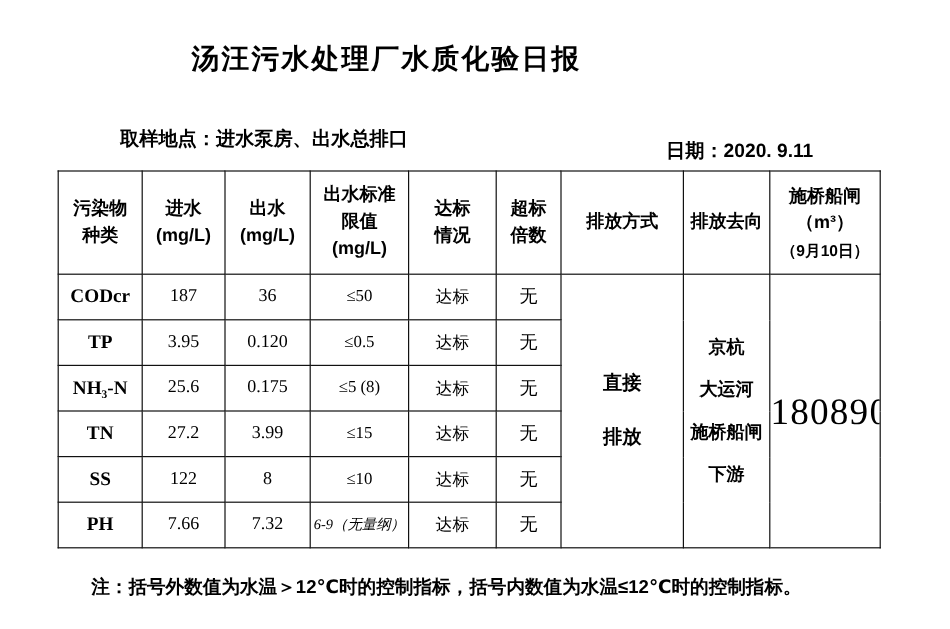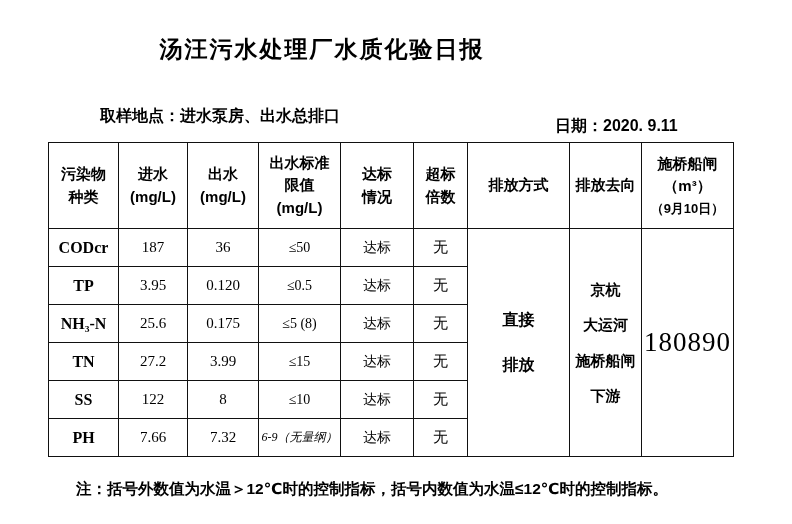--- a/index.html
+++ b/index.html
@@ -36,21 +36,21 @@
   th{font-size:15px;font-weight:bold;line-height:1.5;}
   .vol-date{font-size:13px;margin-top:1px;}
   td.pollutant{font-family:"Liberation Serif","DejaVu Serif",serif;font-weight:bold;font-size:16px;margin-left:42px;}
   td.num{font-family:"Liberation Serif","DejaVu Serif",serif;font-size:15px;}
   td.limit{font-family:"Liberation Serif","DejaVu Serif",serif;font-size:14px;}
   td.limit.small{font-size:12px;font-style:italic;}
   td.status{font-size:14px;}
   td.exceed{font-size:15px;}
   td.mode{font-weight:bold;font-size:16px;line-height:2.8;}
   td.dest{font-weight:bold;font-size:15px;line-height:2.35;}
-  td.volume{font-family:"Liberation Serif","DejaVu Serif",serif;font-size:27px;letter-spacing:1px;margin-left:13px;}
+  td.volume{font-family:"Liberation Serif","DejaVu Serif",serif;font-size:31px;letter-spacing:1px;margin-left:13px;}
   .note{
     position:absolute;top:463px;left:60px;
     font-size:15.5px;font-weight:bold;white-space:nowrap;margin:16px;
   }
 </style>
 </head>
 <body>
 
 <div>
 

